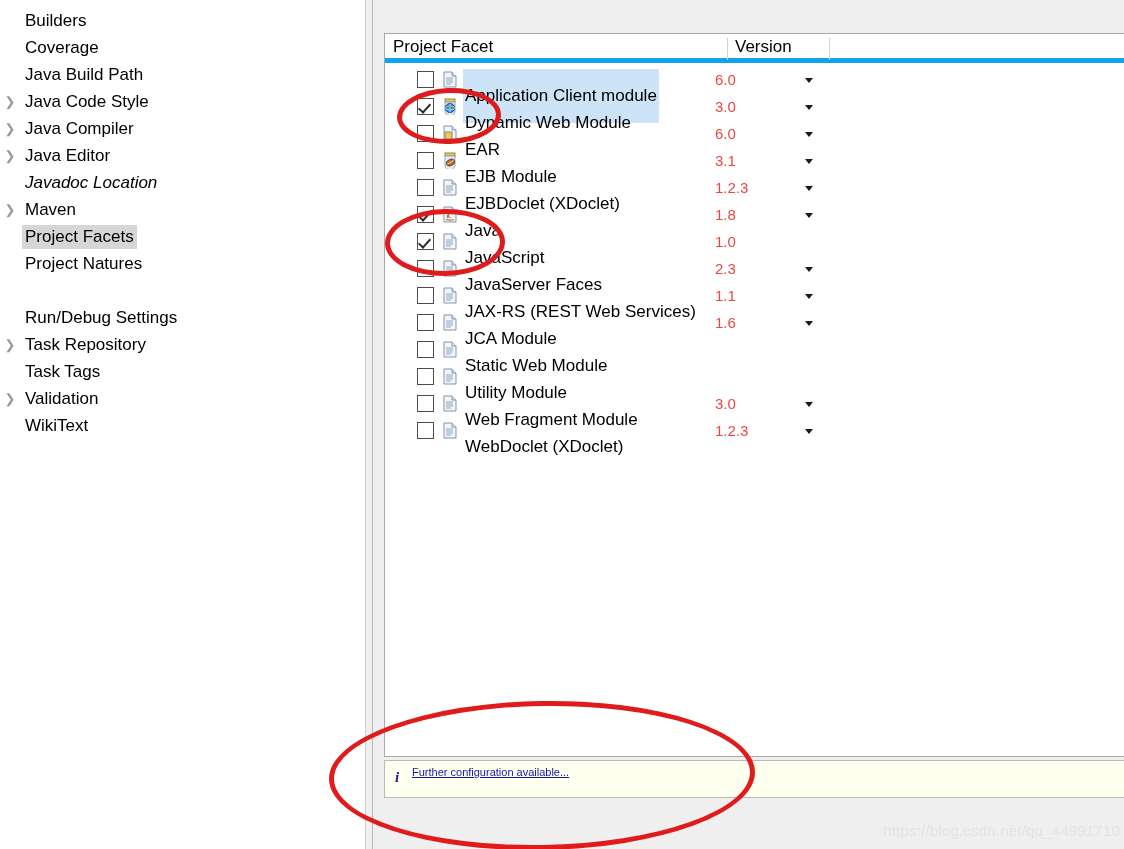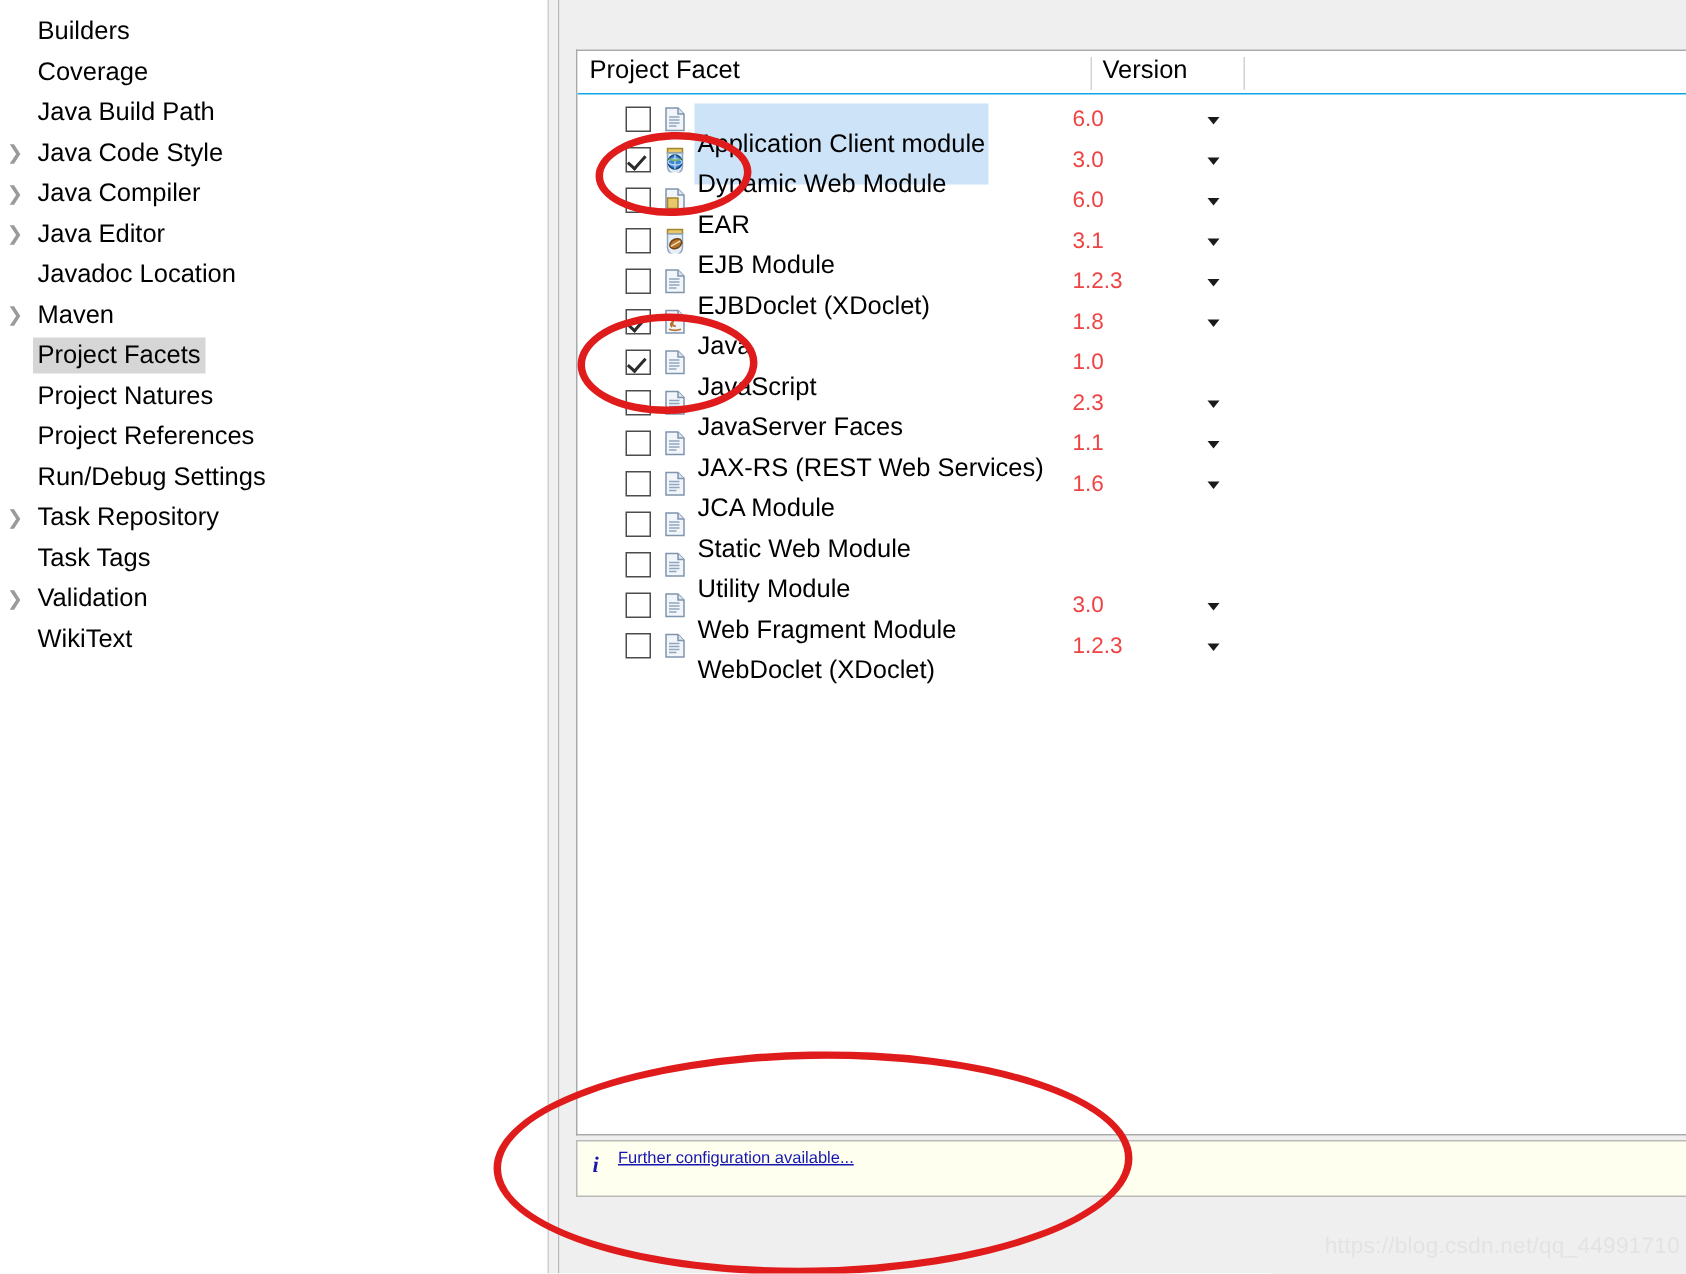--- a/index.html
+++ b/index.html
@@ -119,21 +119,21 @@
     border: 1px solid #a9a9a9;
     border-right: none;
     box-sizing: border-box;
     overflow: hidden;
   }
   #table-header {
     position: absolute;
     left: 0; top: 0;
     width: 100%; height: 29px;
     background: #ffffff;
-    border-bottom: 1px solid #0ea5e9;
+    border-bottom: 5px solid #0ea5e9;
     box-sizing: border-box;
     text-align: right;
   }
   .col-sep {
     position: absolute;
     top: 4px;
     width: 1px; height: 22px;
     background: #d2d2d2;
   }
   .th {
@@ -290,35 +290,32 @@
         <span class="tree-label">Java Code Style</span>
       </div>
       <div class="tree-item" style="top: 115px; width: 365px;">
         <span class="tree-arrow">❯</span>
         <span class="tree-label">Java Compiler</span>
       </div>
       <div class="tree-item" style="top: 142px; width: 365px;">
         <span class="tree-arrow">❯</span>
         <span class="tree-label">Java Editor</span>
       </div>
-      <div class="tree-item" style="top: 169px; width: 301px;">
+      <div class="tree-item" style="top: 169px; width: 301px; font-style: italic;">
         <span class="tree-label">Javadoc Location</span>
       </div>
       <div class="tree-item" style="top: 196px; width: 365px;">
         <span class="tree-arrow">❯</span>
         <span class="tree-label">Maven</span>
       </div>
       <div class="tree-item" style="top: 250px; width: 365px;">
         <span class="tree-label">Project Natures</span>
       </div>
       <div class="tree-item" style="top: 223px; width: 365px;">
         <span class="tree-label selected">Project Facets</span>
-      </div>
-      <div class="tree-item" style="top: 277px; width: 365px;">
-        <span class="tree-label">Project References</span>
       </div>
       <div class="tree-item" style="top: 304px; width: 365px;">
         <span class="tree-label">Run/Debug Settings</span>
       </div>
       <div class="tree-item" style="top: 331px; width: 365px;">
         <span class="tree-arrow">❯</span>
         <span class="tree-label">Task Repository</span>
       </div>
       <div class="tree-item" style="top: 358px; width: 365px;">
         <span class="tree-label">Task Tags</span>

